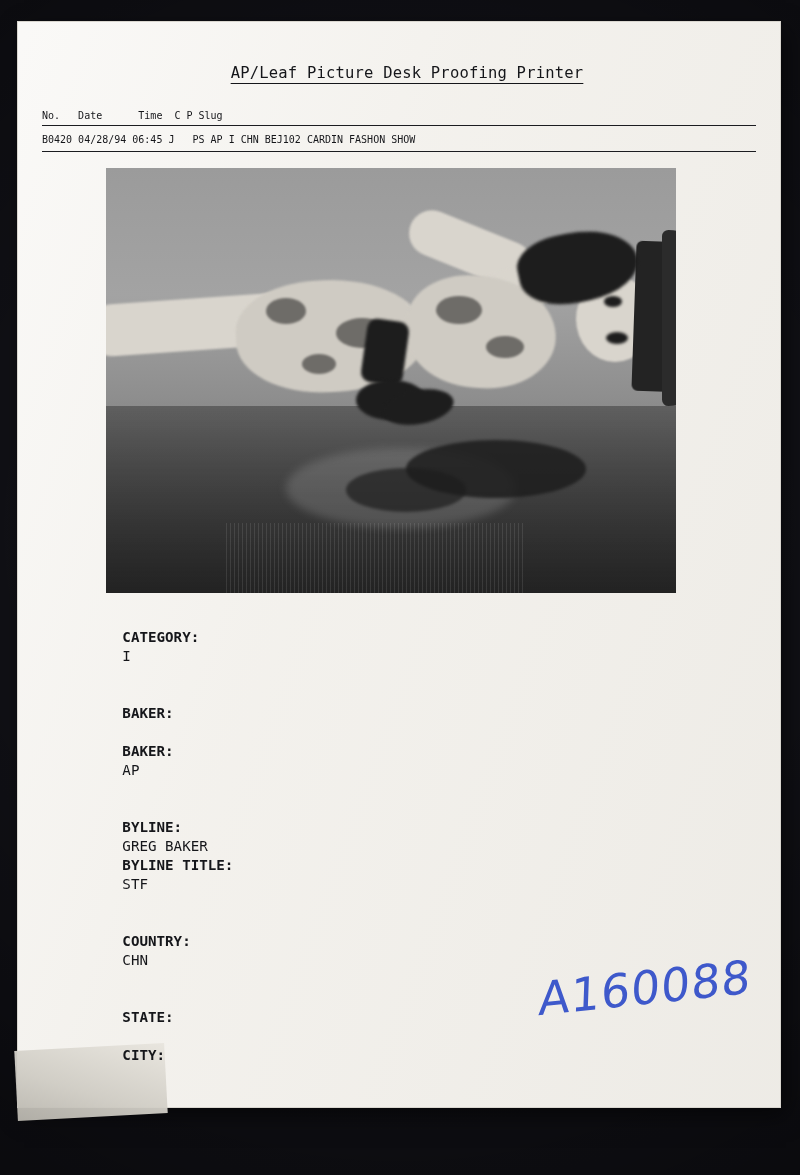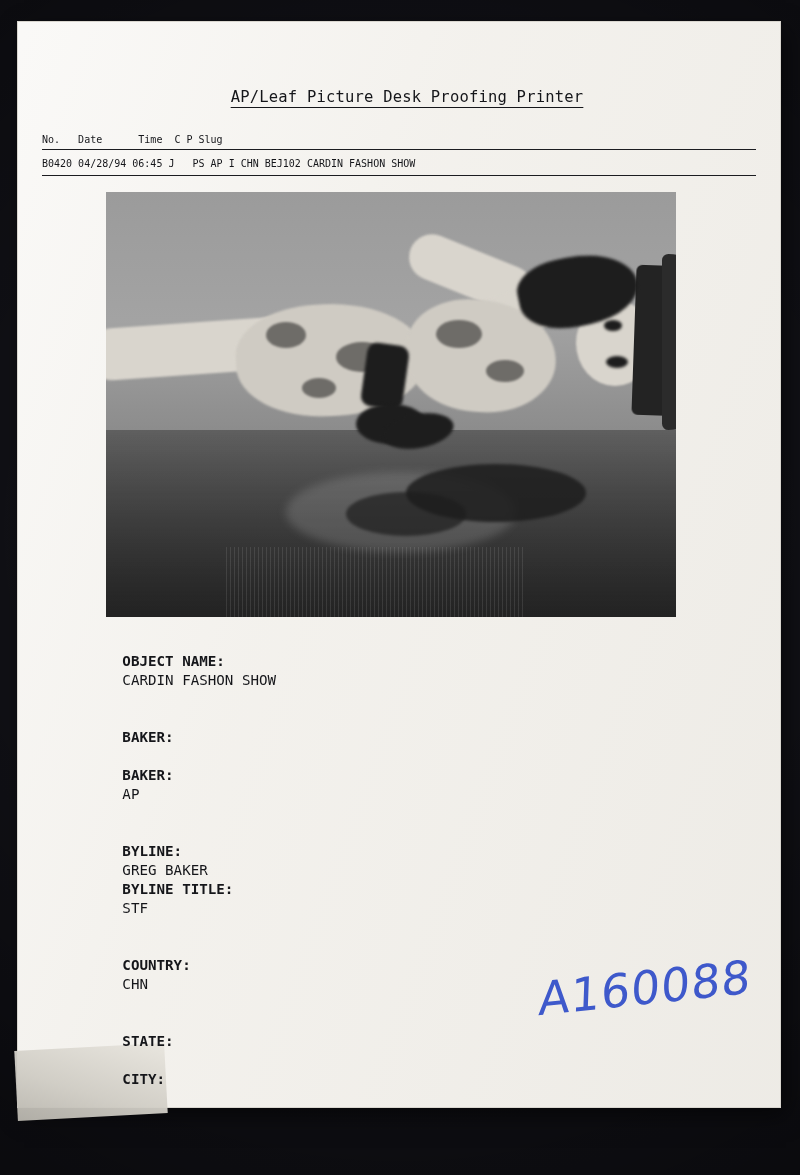--- a/index.html
+++ b/index.html
@@ -66,21 +66,21 @@
     padding: 0;
   }
 
   
   #doc-title {
     text-align: center;
     font-family: "DejaVu Sans Mono", monospace;
     font-size: 15.5px;
     letter-spacing: 0.2px;
     color: #15161a;
-    margin-top: 66px;
+    margin-top: 42px;
     text-decoration: underline;
     text-underline-offset: 5px;
     padding-left: 16px;
   }
 
   .col-head-row {
     margin: 28px 24px 0 24px;
     font-size: 10px;
     color: #15161a;
     white-space: pre;
@@ -238,22 +238,22 @@
       <div class="blob" style="left:276px; top:222px; width:72px; height:34px; border-radius:50%; transform:rotate(-10deg);"></div>
 
       <div class="reflection" style="left:180px; top:280px; width:230px; height:80px;"></div>
       <div class="blob" style="left:300px; top:272px; width:180px; height:58px; border-radius:50%; opacity:0.85;"></div>
       <div class="blob" style="left:240px; top:300px; width:120px; height:44px; border-radius:50%; opacity:0.7;"></div>
       <div class="streaks"></div>
     </div>
 
     <div id="fields">
       <div class="line">
-        <b>OBJECT NAME:</b>
-        <span>CARDIN FASHON SHOW</span>
+        <b>CATEGORY:</b>
+        <span>I</span>
       </div>
       <div class="line">
         <b>BAKER:</b>
         <span></span>
         <b>BAKER:</b>
         <span>AP</span>
       </div>
       <div class="line">
         <b>BYLINE:</b>
         <span>GREG BAKER</span>

